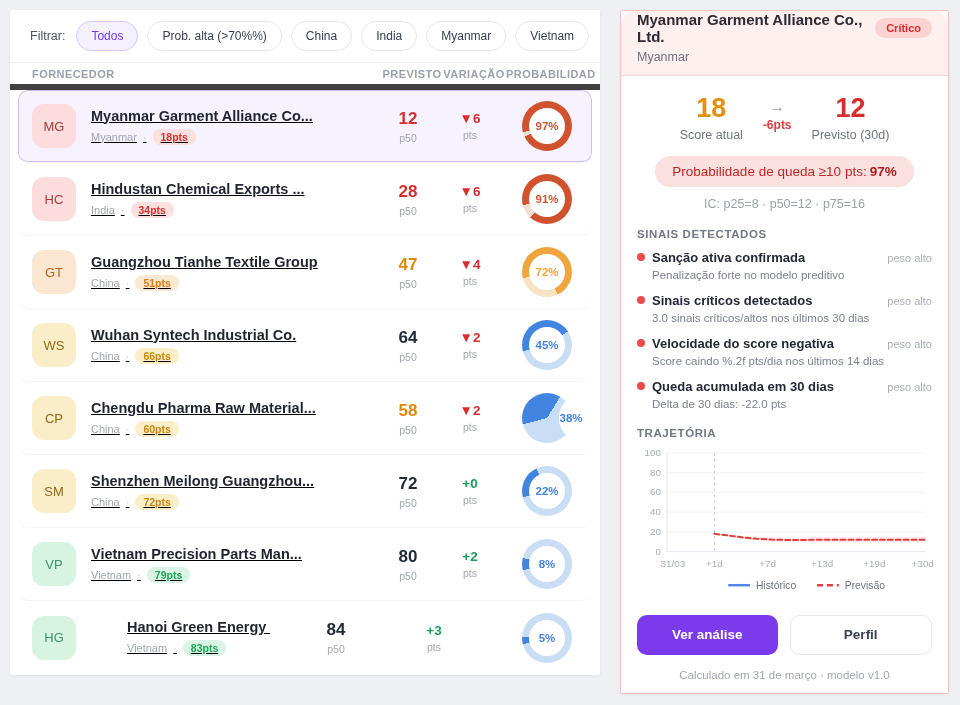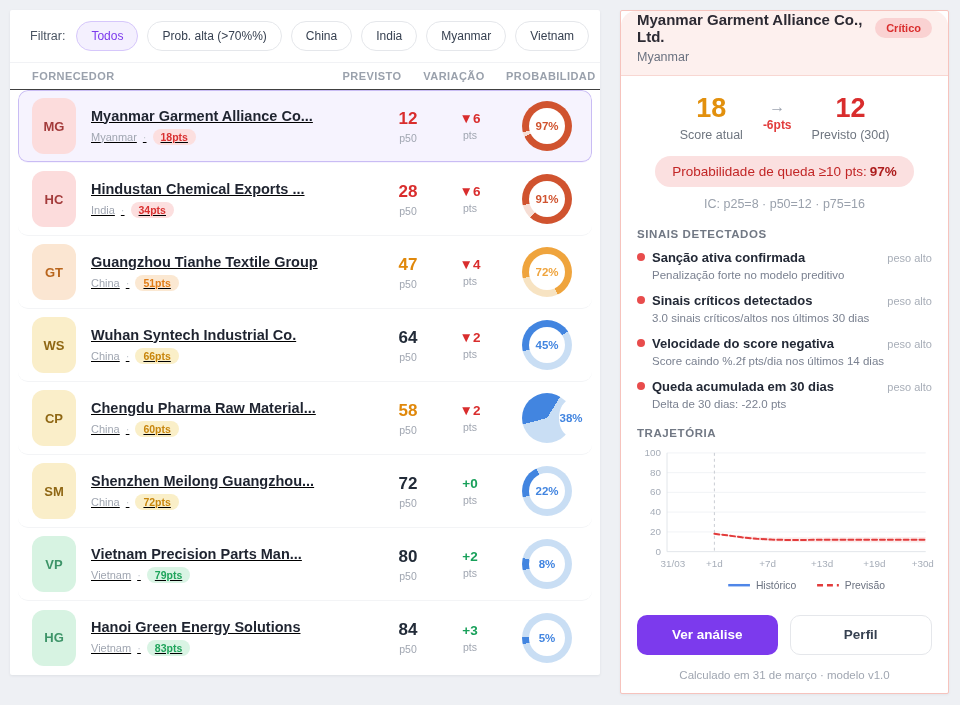--- a/index.html
+++ b/index.html
@@ -5,30 +5,30 @@
   * { margin:0; padding:0; box-sizing:border-box; }
   html,body { width:960px; height:705px; overflow:hidden; }
   body { background:#eef0f4; font-family:"Liberation Sans", sans-serif; position:relative; }
   .card { background:#fff; border-radius:2px; box-shadow:0 1px 3px rgba(16,24,40,.07); position:absolute; }
   
   .left-card { left:10px; top:10px; width:590px; height:665px; overflow:hidden; }
   .filter-bar { height:52px; display:flex; align-items:center; gap:9px; padding:0 20px; }
   .filter-label { font-size:12.5px; color:#4b5563; margin-right:2px; }
   .chip { font-size:12px; color:#374151; background:#fff; border:1px solid #e5e7eb; border-radius:999px; padding:7px 14px; cursor:pointer; white-space:nowrap; }
   .chip.active { background:#f4f0fe; border-color:#d6c7fb; color:#7c3aed; }
-  .table-head { height:28px; display:grid; grid-template-columns:44px 1fr 60px 64px 90px; align-items:center; padding:0 4px 0 22px; border-top:1px solid #f1f2f5; border-bottom:1px solid #404040;gap:20px; }
+  .table-head { height:28px; display:grid; grid-template-columns:44px 1fr 60px 64px 90px; align-items:center; padding:0 4px 0 22px; border-top:1px solid #f1f2f5; border-bottom:6px solid #404040; }
   .th { font-size:11px; font-weight:700; color:#9aa1ac; letter-spacing:.04em; text-transform:uppercase; }
   .th-fornecedor { grid-column:1 / span 2; }
   .th-right { text-align:center; }
   .th-prob { overflow:hidden; white-space:nowrap; }
   .rows { padding:0 8px; }
   .supplier-row { height:73px; display:grid; grid-template-columns:44px 1fr 60px 64px 90px; align-items:center; padding:0 0 0 14px; border-bottom:1px solid #f3f4f6; border-radius:10px; cursor:pointer; }
-  .supplier-row:last-child { border-bottom:none; }
+  .supplier-row:last-child { border-bottom:none;gap:36px; }
   .supplier-row.selected { background:#f6f3fe; box-shadow:inset 0 0 0 1px #c9bcf4; border-bottom-color:transparent; }
-  .avatar { width:44px; height:56px; border-radius:12px; display:flex; align-items:center; justify-content:center; font-size:13px; font-weight:700; }
+  .avatar { width:44px; height:44px; border-radius:12px; display:flex; align-items:center; justify-content:center; font-size:13px; font-weight:400; }
   .av-red { background:#fcdcdc; color:#a33b3b; }
   .av-orange { background:#fbe6d2; color:#b9651c; }
   .av-amber { background:#faeec9; color:#8f6714; }
   .av-green { background:#d7f3e2; color:#3d9468; }
   .sup-info { padding-left:15px; min-width:0;text-decoration:underline; }
   .sup-name { font-size:14.5px; font-weight:700; color:#1f2430; white-space:nowrap; overflow:hidden; }
   .sup-meta { display:flex; align-items:center; gap:6px; margin-top:5px; }
   .sup-country { font-size:11px; color:#a0a6b1; }
   .meta-dot { font-size:11px; color:#c3c8cf; }
   .pts-badge { font-size:10.5px; font-weight:700; border-radius:999px; padding:2px 8px; }

